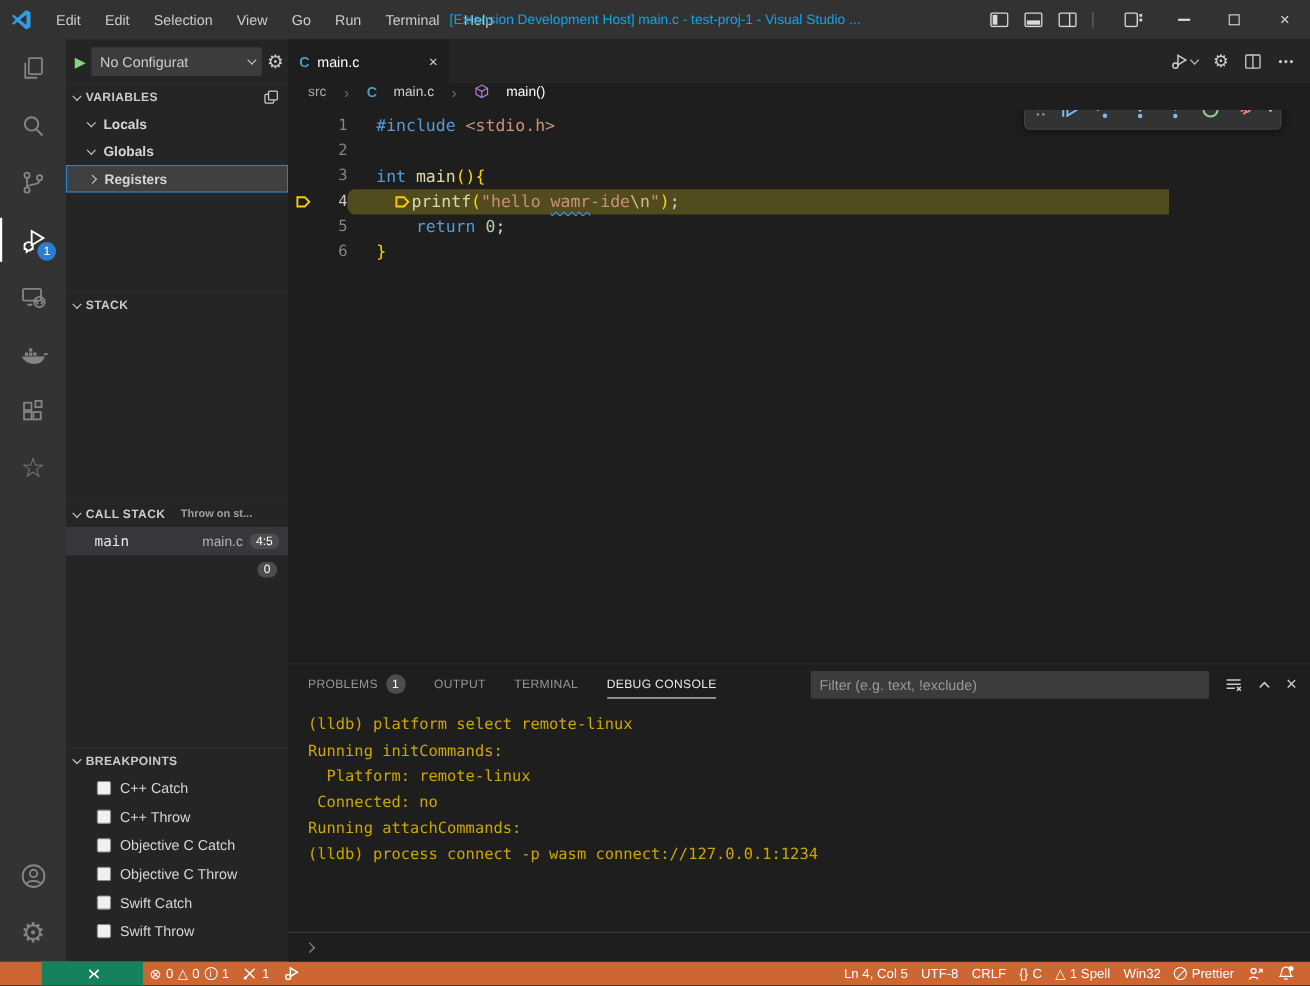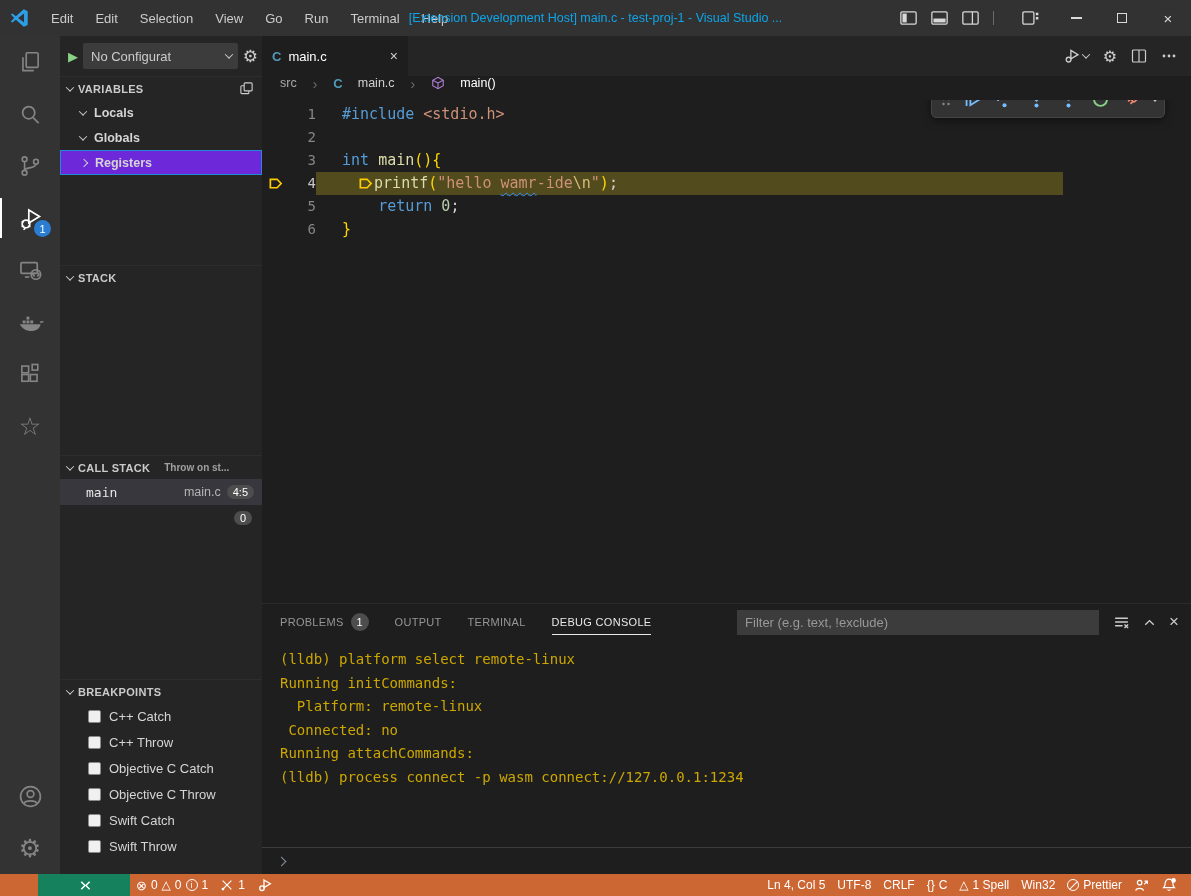--- a/index.html
+++ b/index.html
@@ -49,21 +49,21 @@
   .sb-header .chev { margin:0 5px 0 3px; }
   .sb-header .hdr-status { font-size:10px; font-weight:bold; color:#a0a0a0; margin-left:14px; letter-spacing:0; }
   .sb-header .hdr-action { margin-left:auto; }
 
   .chev { width:6px; height:6px; border-right:1.3px solid #cccccc; border-bottom:1.3px solid #cccccc;
     display:inline-block; transform:rotate(45deg) translate(-1px,-1px); flex:0 0 auto; }
   .chev.right { transform:rotate(-45deg); }
 
   .tree-row { height:25px; display:flex; align-items:center; padding-left:20px; color:#d5d5d5; font-weight:bold; font-size:12.5px; }
   .tree-row .chev { margin-right:8px; }
-  .tree-row.selected { background:#6d28d9; border:1px solid #2488d8; }
+  .tree-row.selected { background:#404040; border:1px solid #2488d8; }
 
   .cs-row { height:26px; display:flex; align-items:center; background:#37373d; padding:0 8px 0 26px; }
   .cs-fn { font-family:"DejaVu Sans Mono", monospace; font-size:13px; color:#e8e8e8; }
   .cs-file { margin-left:auto; color:#b5b5b5; font-size:12.5px; }
   .pill { background:#4d4d4d; color:#ffffff; border-radius:9px; font-size:11px; padding:1px 6px; margin-left:6px; }
   .cs-badge-row { height:26px; display:flex; align-items:center; justify-content:flex-end; padding-right:10px; }
 
   .bp-row { height:26px; display:flex; align-items:center; padding-left:28px; gap:8px; color:#d5d5d5; font-size:13px; }
   .checkbox { width:13px; height:13px; background:#f0f0f0; border:1px solid #8a8a8a; border-radius:2px; flex:0 0 auto; }
 
@@ -80,21 +80,21 @@
 
   .breadcrumbs { height:24px; display:flex; padding-left:18px; gap:15px; font-size:12.5px; color:#a9a9a9; flex:0 0 auto; }
   .bc-sep { color:#6e6e6e; font-size:14px; margin:0 1px; }
 
   .editor { flex:1; position:relative; padding-top:3px; overflow:hidden; }
   .code-line { display:flex; height:23px; line-height:23px; font-family:"DejaVu Sans Mono", monospace; font-size:15px; }
   .glyph { width:26px; flex:0 0 auto; display:flex; align-items:center; justify-content:center; }
   .lnum { width:28px; flex:0 0 auto; text-align:right; color:#858585; font-size:14px; }
   .lnum.active { color:#c6c6c6; }
   .ltext { flex:1; padding-left:26px; white-space:pre; display:flex; align-items:center; }
-  .code-line.hl .ltext { background:linear-gradient(90deg,#514b1d 0,#514b1d 747px,transparent 747px); }
+  .code-line.hl .ltext { background:linear-gradient(90deg,#514b1d 0,#514b1d 747px,transparent 747px);border-radius:7px; }
   .inline-bp { display:inline-flex; align-items:center; margin:0 1px 0 -2px; }
   .kw{color:#569cd6} .fn{color:#dcdcaa} .str{color:#ce9178} .esc{color:#d7ba7d}
   .num{color:#b5cea8} .pl{color:#d4d4d4} .gold{color:#ffd700}
   .sp{ text-decoration:underline wavy #3794ff 1px; text-underline-offset:4px; }
 
   .debug-toolbar { position:absolute; top:44px; right:26px; height:38px; background:#333333; border:1px solid #454545;
     border-radius:5px; box-shadow:0 2px 8px rgba(0,0,0,.5); display:flex; align-items:center; padding:0 6px; gap:4px; z-index:5; }
   .dt-btn { width:28px; height:30px; display:flex; align-items:center; justify-content:center; border-radius:4px; }
   .dt-grip { width:16px; display:flex; align-items:center; justify-content:center; }
 

